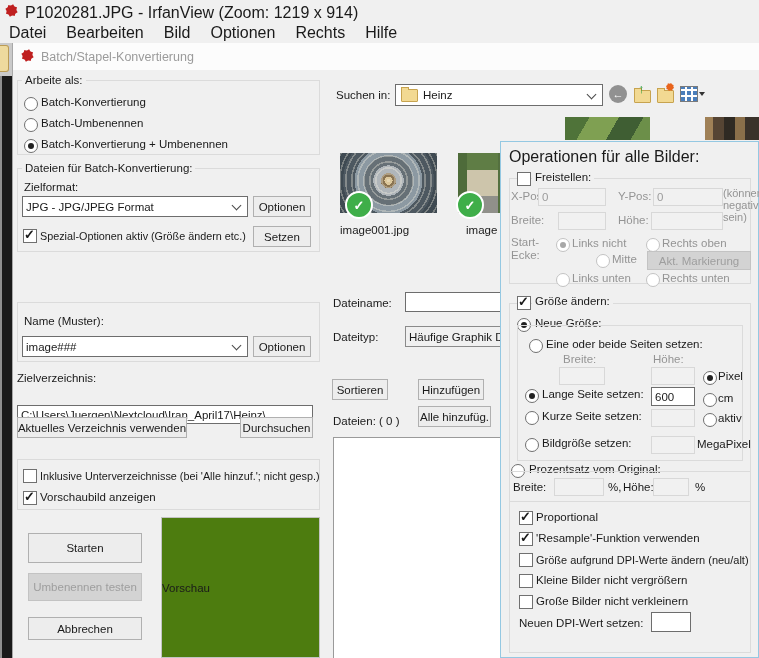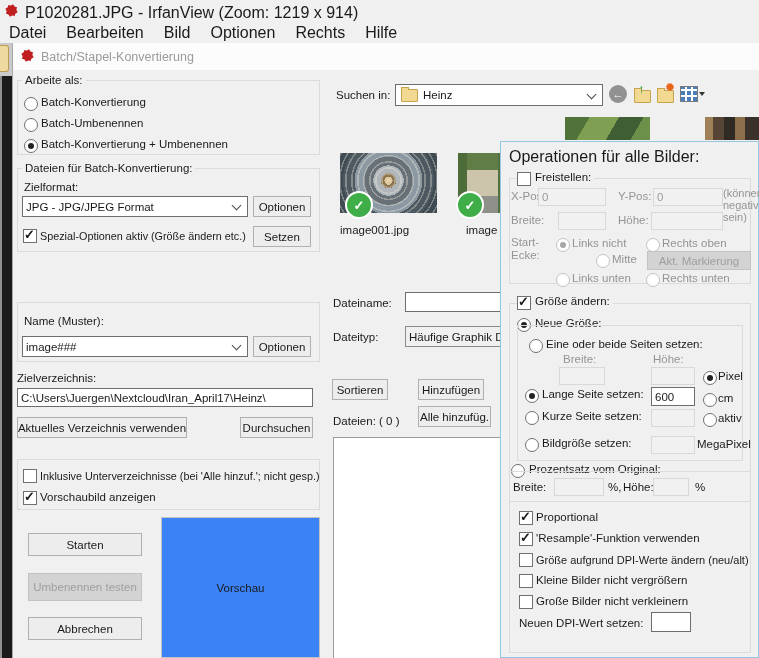--- a/index.html
+++ b/index.html
@@ -102,46 +102,46 @@
   <span class="l" style="left:24px;top:315px">Name (Muster):</span>
   <div class="fld" style="left:22px;top:336px;width:226px;height:21px">
     <span>image###</span>
   </div>
   <span class="chev" style="left:233px;top:342px"></span>
   <div class="btn" style="left:253px;top:336px;width:58px;height:21px">
       <span>Optionen</span>
     </div>
 
   <span class="l" style="left:17px;top:372px">Zielverzeichnis:</span>
-  <div class="fld" style="left:17px;top:388px;width:296px;height:19px">
+  <div class="fld" style="left:17px;top:405px;width:296px;height:19px">
     <span>C:\Users\Juergen\Nextcloud\Iran_April17\Heinz\</span>
   </div>
   <div class="btn" style="left:17px;top:417px;width:170px;height:21px">
       <span>Aktuelles Verzeichnis verwenden</span>
     </div>
   <div class="btn" style="left:240px;top:417px;width:73px;height:21px">
       <span>Durchsuchen</span>
     </div>
 
   <div class="grp" style="left:17px;top:459px;width:303px;height:51px"></div>
   <span class="cb" style="left:23px;top:469px"></span>
   <span class="l fs108" style="left:40px;top:470px">Inklusive Unterverzeichnisse (bei 'Alle hinzuf.'; nicht gesp.)</span>
   <span class="cb on" style="left:23px;top:491px"></span>
   <span class="l" style="left:40px;top:491px">Vorschaubild anzeigen</span>
 
-  <div class="btn" style="left:28px;top:533px;width:114px;height:23px">
+  <div class="btn" style="left:28px;top:533px;width:114px;height:30px">
       <span>Starten</span>
     </div>
   <div class="btn dis" style="left:28px;top:573px;width:114px;height:28px">
       <span>Umbenennen testen</span>
     </div>
   <div class="btn" style="left:28px;top:617px;width:114px;height:23px">
       <span>Abbrechen</span>
     </div>
-  <div class="l" style="left:161px;top:517px;width:159px;height:141px;background:#3b82f6;border:1px solid #c3c3c3;box-sizing:border-box;display:flex;align-items:center;justify-content:center">
+  <div class="l" style="left:161px;top:517px;width:159px;height:141px;background:#4d7c0f;border:1px solid #c3c3c3;box-sizing:border-box;display:flex;align-items:center;justify-content:flex-start">
     <span>Vorschau</span>
   </div>
 
   <span class="l" style="left:336px;top:89px">Suchen in:</span>
   <div class="fld" style="left:395px;top:84px;width:208px;height:22px"></div>
   <span class="folder" style="left:401px;top:89px"></span>
   <span class="l" style="left:423px;top:89px">Heinz</span>
   <span class="chev" style="left:588px;top:91px"></span>
   <div class="ncirc" style="left:609px;top:85px">
       <span>←</span>

